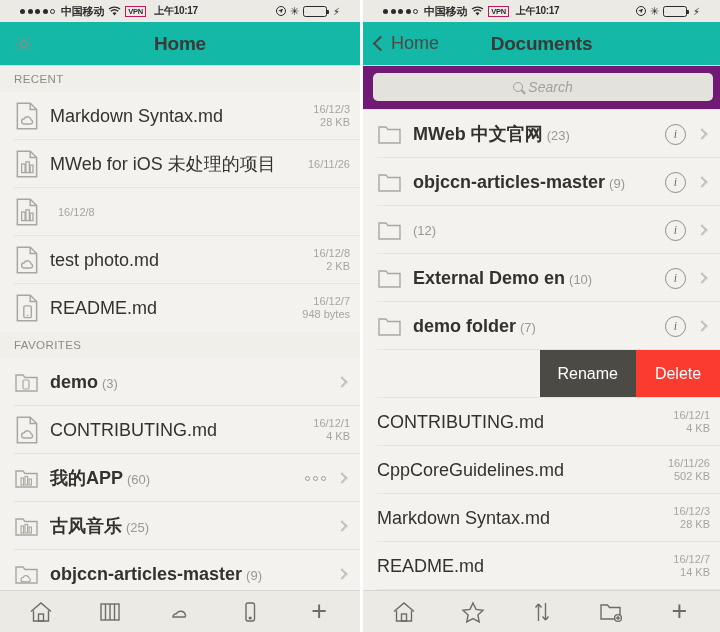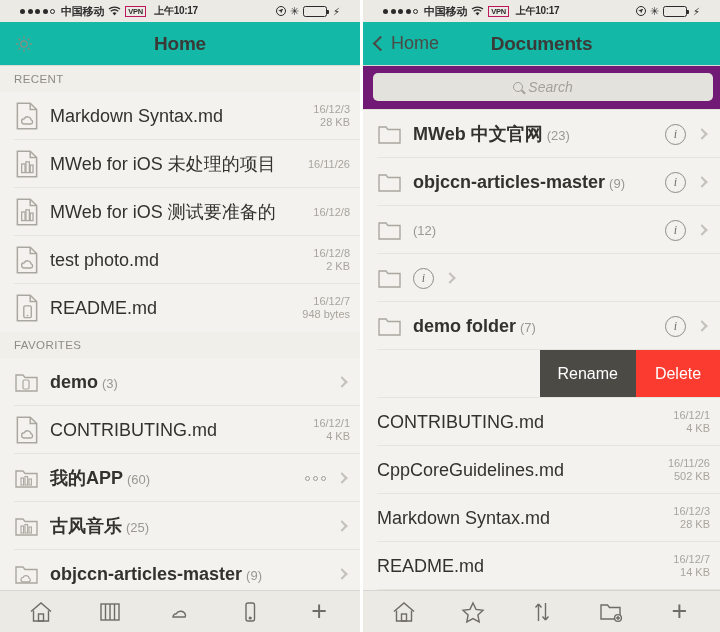--- a/index.html
+++ b/index.html
@@ -285,23 +285,20 @@
       <div class="row">
         <span class="row-icon">
           <svg class="ic" viewBox="0 0 24 28">
               <path d="M3 2h12l6 6v18H3z" fill="none" stroke="#a9a79f" stroke-width="1.4"></path>
               <path d="M15 2v6h6" fill="none" stroke="#a9a79f" stroke-width="1.4"></path>
               <rect x="7" y="14" width="3.2" height="8" fill="none" stroke="#a9a79f" stroke-width="1.2"></rect>
               <rect x="11" y="12" width="3.2" height="10" fill="none" stroke="#a9a79f" stroke-width="1.2"></rect>
               <rect x="15" y="15" width="2.6" height="7" fill="none" stroke="#a9a79f" stroke-width="1.2"></rect>
             </svg>
         </span>
-        <div class="row-main">
-          <span class="row-title">MWeb for iOS 测试要准备的</span>
-        </div>
         <div class="row-meta">
           <div>16/12/8</div>
         </div>
       </div>
 
       <div class="row">
         <span class="row-icon">
           <svg class="ic" viewBox="0 0 24 28">
               <path d="M3 2h12l6 6v18H3z" fill="none" stroke="#a9a79f" stroke-width="1.4"></path>
               <path d="M15 2v6h6" fill="none" stroke="#a9a79f" stroke-width="1.4"></path>
@@ -539,20 +536,24 @@
         <span class="info">i</span>
         <span class="chev"></span>
       </div>
 
       <div class="row">
         <span class="row-icon">
           <svg class="ic" viewBox="0 0 26 24">
               <path d="M2 5h7l2 2.5h12V21H2z" fill="none" stroke="#a9a79f" stroke-width="1.4"></path>
             </svg>
         </span>
+        <div class="row-main">
+          <span class="row-title bold">External Demo en</span>
+          <span class="row-count">(10)</span>
+        </div>
         <span class="info">i</span>
         <span class="chev"></span>
       </div>
 
       <div class="row">
         <span class="row-icon">
           <svg class="ic" viewBox="0 0 26 24">
               <path d="M2 5h7l2 2.5h12V21H2z" fill="none" stroke="#a9a79f" stroke-width="1.4"></path>
             </svg>
         </span>

